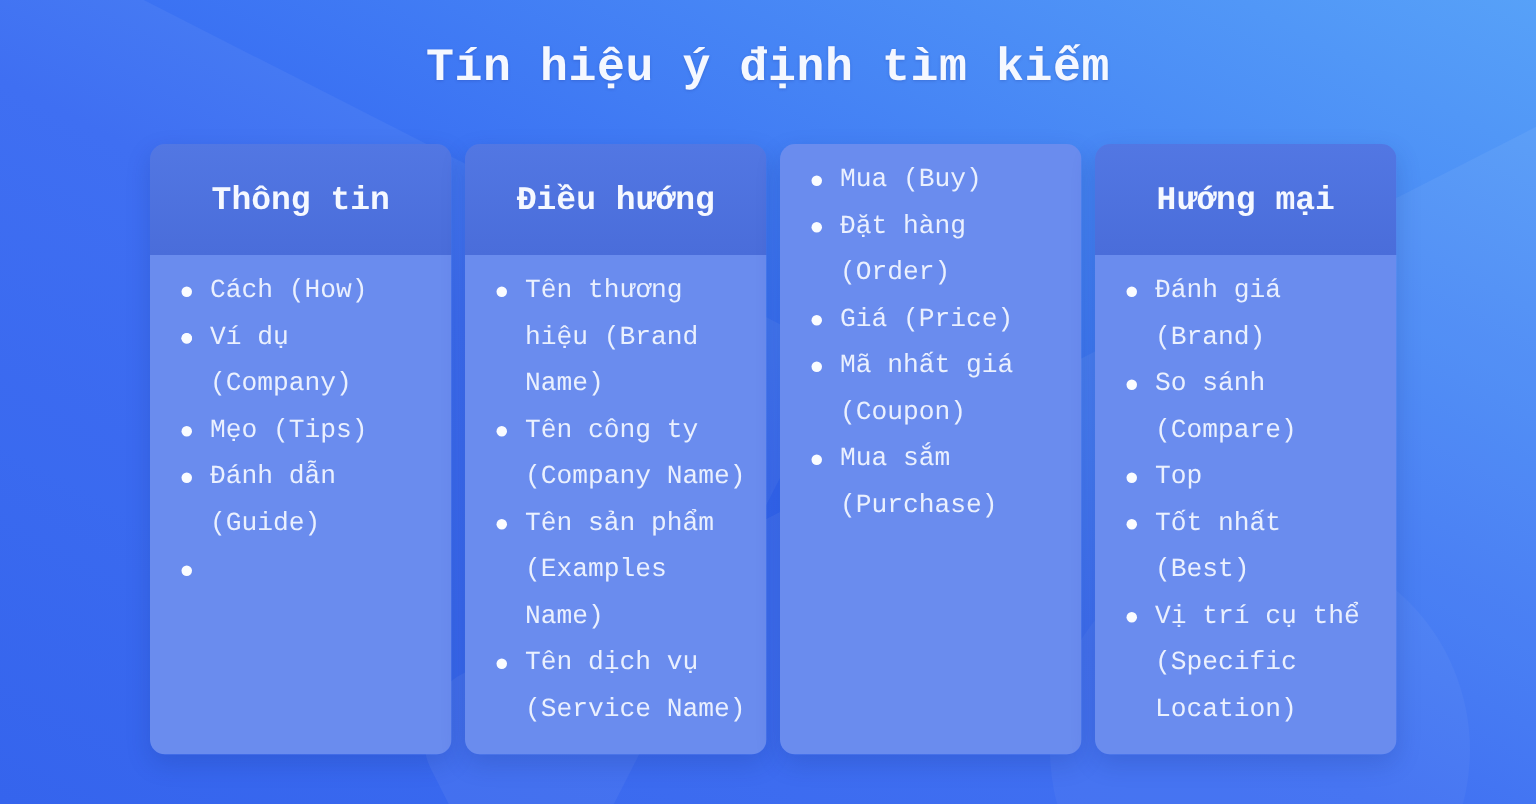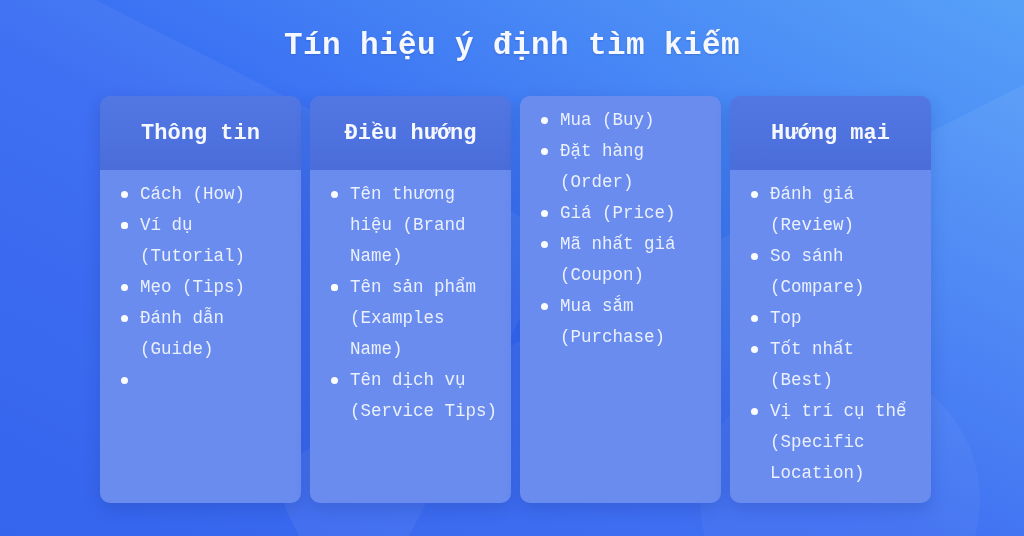--- a/index.html
+++ b/index.html
@@ -103,55 +103,55 @@
   <h1 class="title">Tín hiệu ý định tìm kiếm</h1>
 
   <div class="cards" id="cards">
   <section class="card">
     <header class="card-header">
       <span class="card-header-label">Thông tin</span>
     </header>
     <ul class="card-body">
           <li class="item"><span class="dot"></span><span>Cách (How)</span></li>
           <li class="item"><span class="dot"></span></li>
-          <li class="item"><span class="dot"></span><span>Ví dụ (Tutorial)</span></li>
+          <li class="item"><span class="dot"></span><span>Ví dụ (Company)</span></li>
           <li class="item"><span class="dot"></span><span>Mẹo (Tips)</span></li>
           <li class="item"><span class="dot"></span><span>Đánh dẫn (Guide)</span></li>
           <li class="item"><span class="dot"></span></li>
         </ul>
   </section>
 
   <section class="card">
     <header class="card-header">
       <span class="card-header-label">Điều hướng</span>
     </header>
     <ul class="card-body">
           <li class="item"><span class="dot"></span><span>Tên thương hiệu (Brand Name)</span></li>
-          <li class="item"><span class="dot"></span></li>
+          <li class="item"><span class="dot"></span><span>Tên công ty (Company Name)</span></li>
           <li class="item"><span class="dot"></span><span>Tên sản phẩm (Examples Name)</span></li>
-          <li class="item"><span class="dot"></span><span>Tên dịch vụ (Service Tips)</span></li>
+          <li class="item"><span class="dot"></span><span>Tên dịch vụ (Service Name)</span></li>
         </ul>
   </section>
 
   <section class="card">
     <ul class="card-body">
           <li class="item"><span class="dot"></span><span>Mua (Buy)</span></li>
           <li class="item"><span class="dot"></span><span>Đặt hàng (Order)</span></li>
           <li class="item"><span class="dot"></span><span>Giá (Price)</span></li>
           <li class="item"><span class="dot"></span><span>Mã nhất giá (Coupon)</span></li>
           <li class="item"><span class="dot"></span><span>Mua sắm (Purchase)</span></li>
         </ul>
   </section>
 
   <section class="card">
     <header class="card-header">
       <span class="card-header-label">Hướng mại</span>
     </header>
     <ul class="card-body">
-          <li class="item"><span class="dot"></span><span>Đánh giá (Review)</span></li>
+          <li class="item"><span class="dot"></span><span>Đánh giá (Brand)</span></li>
           <li class="item"><span class="dot"></span><span>So sánh (Compare)</span></li>
           <li class="item"><span class="dot"></span><span>Top</span></li>
           <li class="item"><span class="dot"></span><span>Tốt nhất (Best)</span></li>
           <li class="item"><span class="dot"></span><span>Vị trí cụ thể (Specific Location)</span></li>
         </ul>
   </section>
 </div>
 </div>
 
 </body></html>

